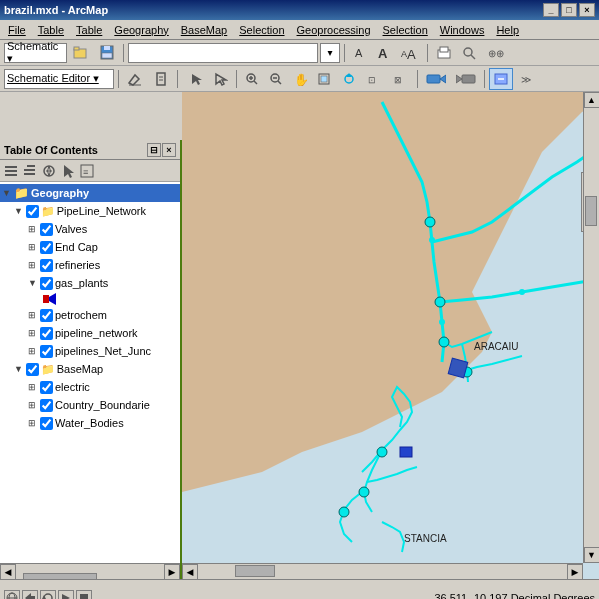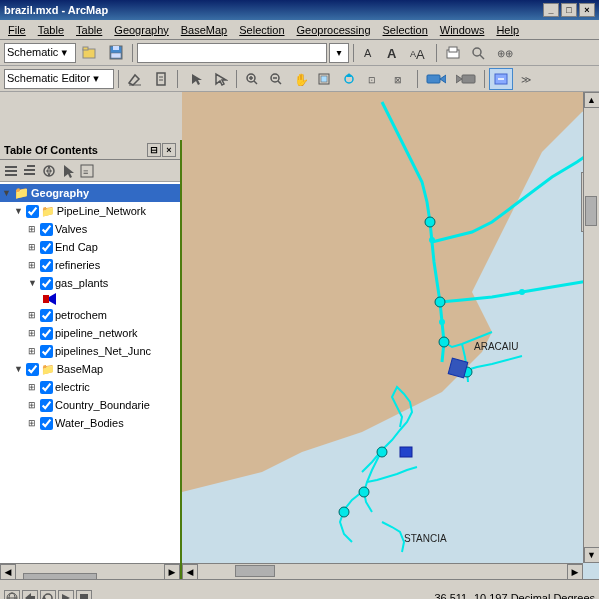--- a/index.html
+++ b/index.html
@@ -281,21 +281,21 @@
   <span class="menu-item">Geography</span>
   <span class="menu-item">BaseMap</span>
   <span class="menu-item">Selection</span>
   <span class="menu-item">Geoprocessing</span>
   <span class="menu-item">Selection</span>
   <span class="menu-item">Windows</span>
   <span class="menu-item">Help</span>
 </div>
 
 <div class="toolbar">
-  <div class="toolbar-dropdown" style="width:72px;">
+  <div class="toolbar-dropdown" style="width:63px;">
     <span style="font-size:11px;">Schematic ▾</span>
   </div>
   <div class="toolbar-btn">
     <svg width="16" height="16" viewBox="0 0 16 16">
         <rect x="1" y="4" width="12" height="9" fill="#f0d060" stroke="#888" stroke-width="1"></rect>
         <rect x="1" y="2" width="5" height="3" fill="#f0d060" stroke="#888" stroke-width="1"></rect>
       </svg>
   </div>
   <div class="toolbar-btn">
     <svg width="16" height="16" viewBox="0 0 16 16">
@@ -340,21 +340,21 @@
       </svg>
     </div>
   <div class="toolbar-btn">
     <svg width="18" height="14" viewBox="0 0 18 14">
       <text x="0" y="11" font-size="10" fill="#555">⊕</text>
       <text x="8" y="11" font-size="10" fill="#555">⊕</text>
     </svg>
   </div>
 </div>
 
-<div class="toolbar" style="height:26px;">
+<div class="toolbar" style="height:26px;text-decoration:underline;">
   <div class="toolbar-dropdown" style="width:110px;">
     <span style="font-size:11px;">Schematic Editor ▾</span>
   </div>
   <div class="toolbar-separator"></div>
   <div class="toolbar-btn">
     <svg width="16" height="16">
         <path d="M2 12 L8 4 L12 8 L6 14 Z" fill="none" stroke="#555" stroke-width="1.5"></path>
         <line x1="2" y1="14" x2="14" y2="14" stroke="#555" stroke-width="1"></line>
       </svg>
   </div>

